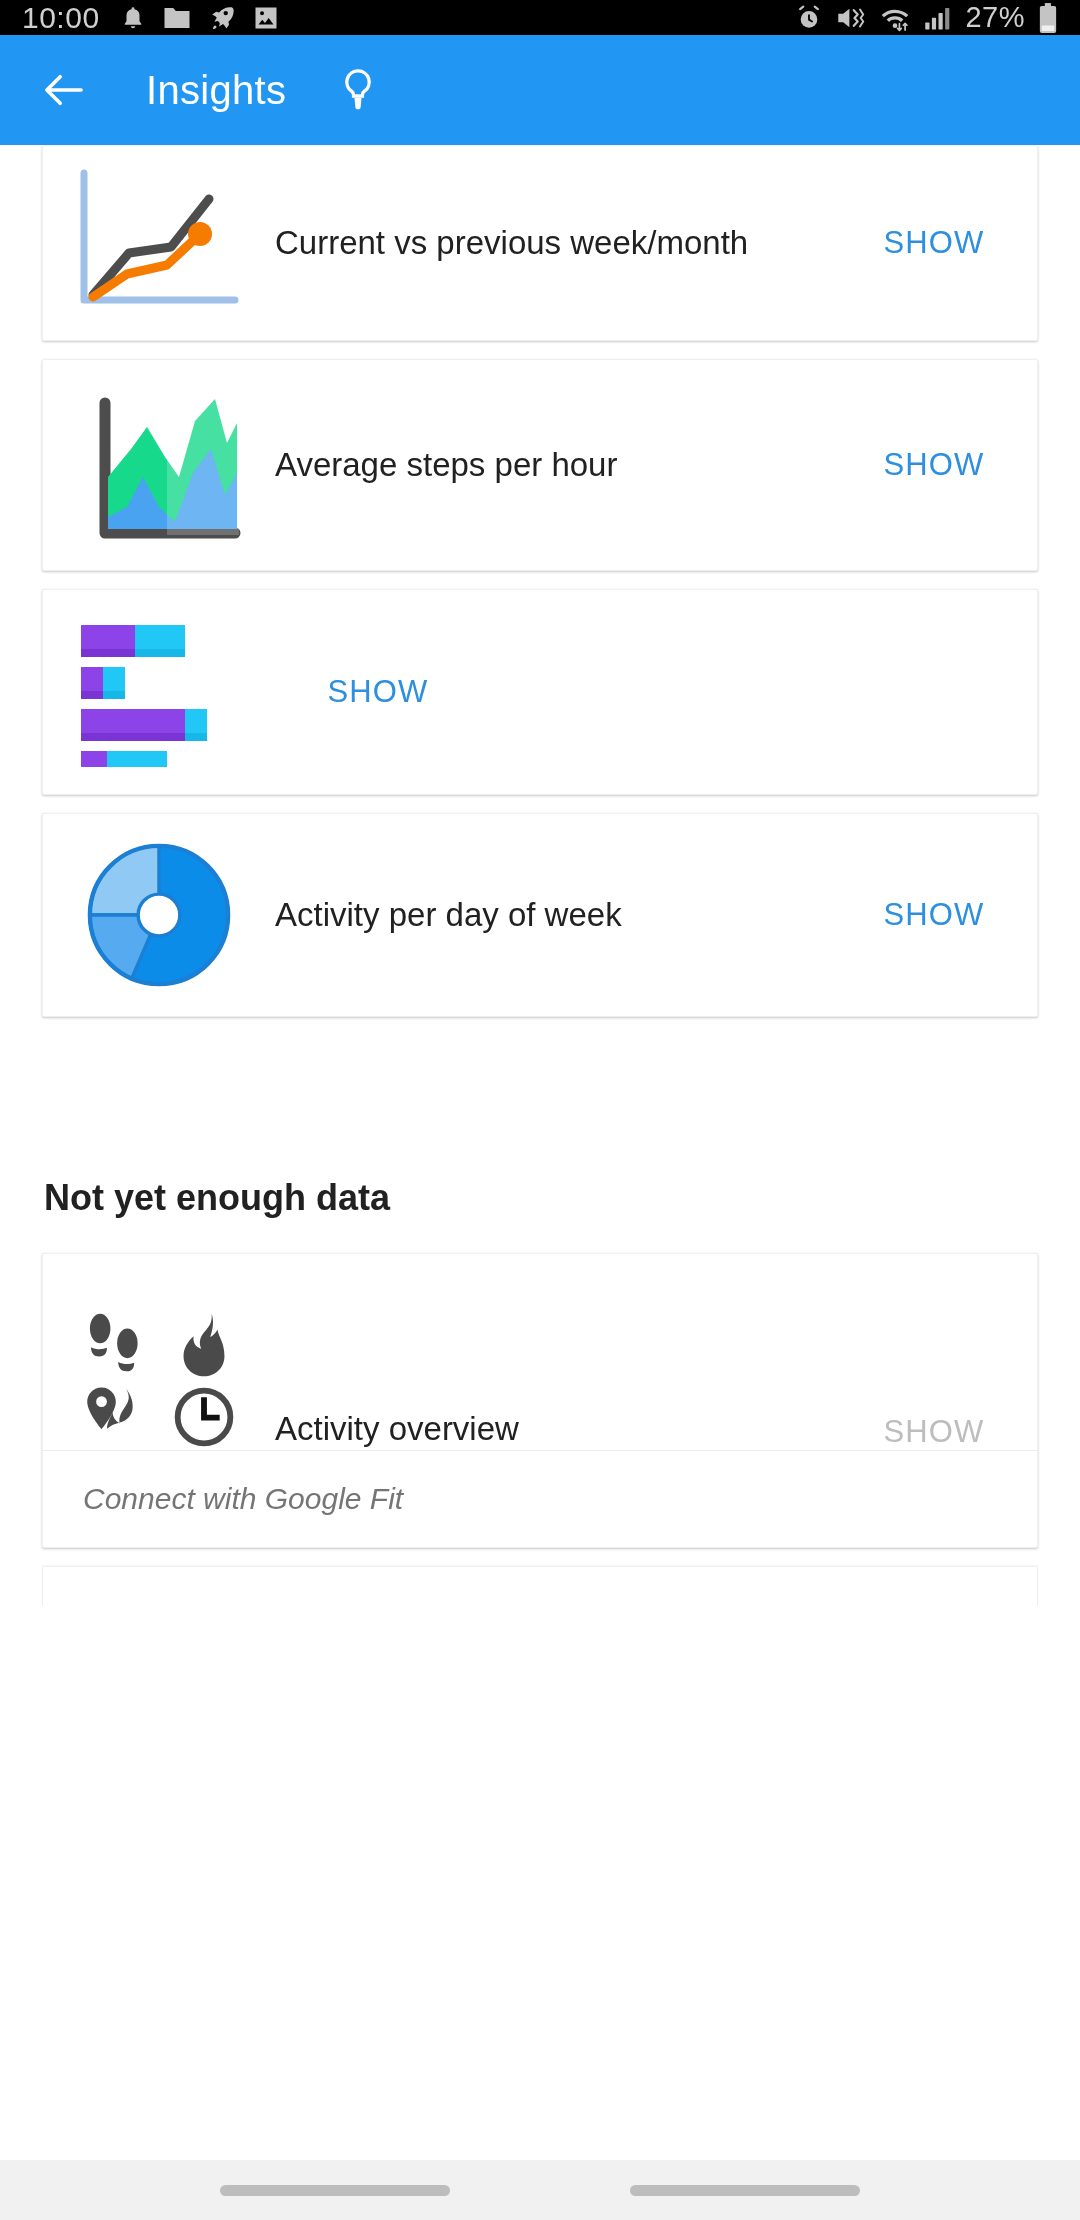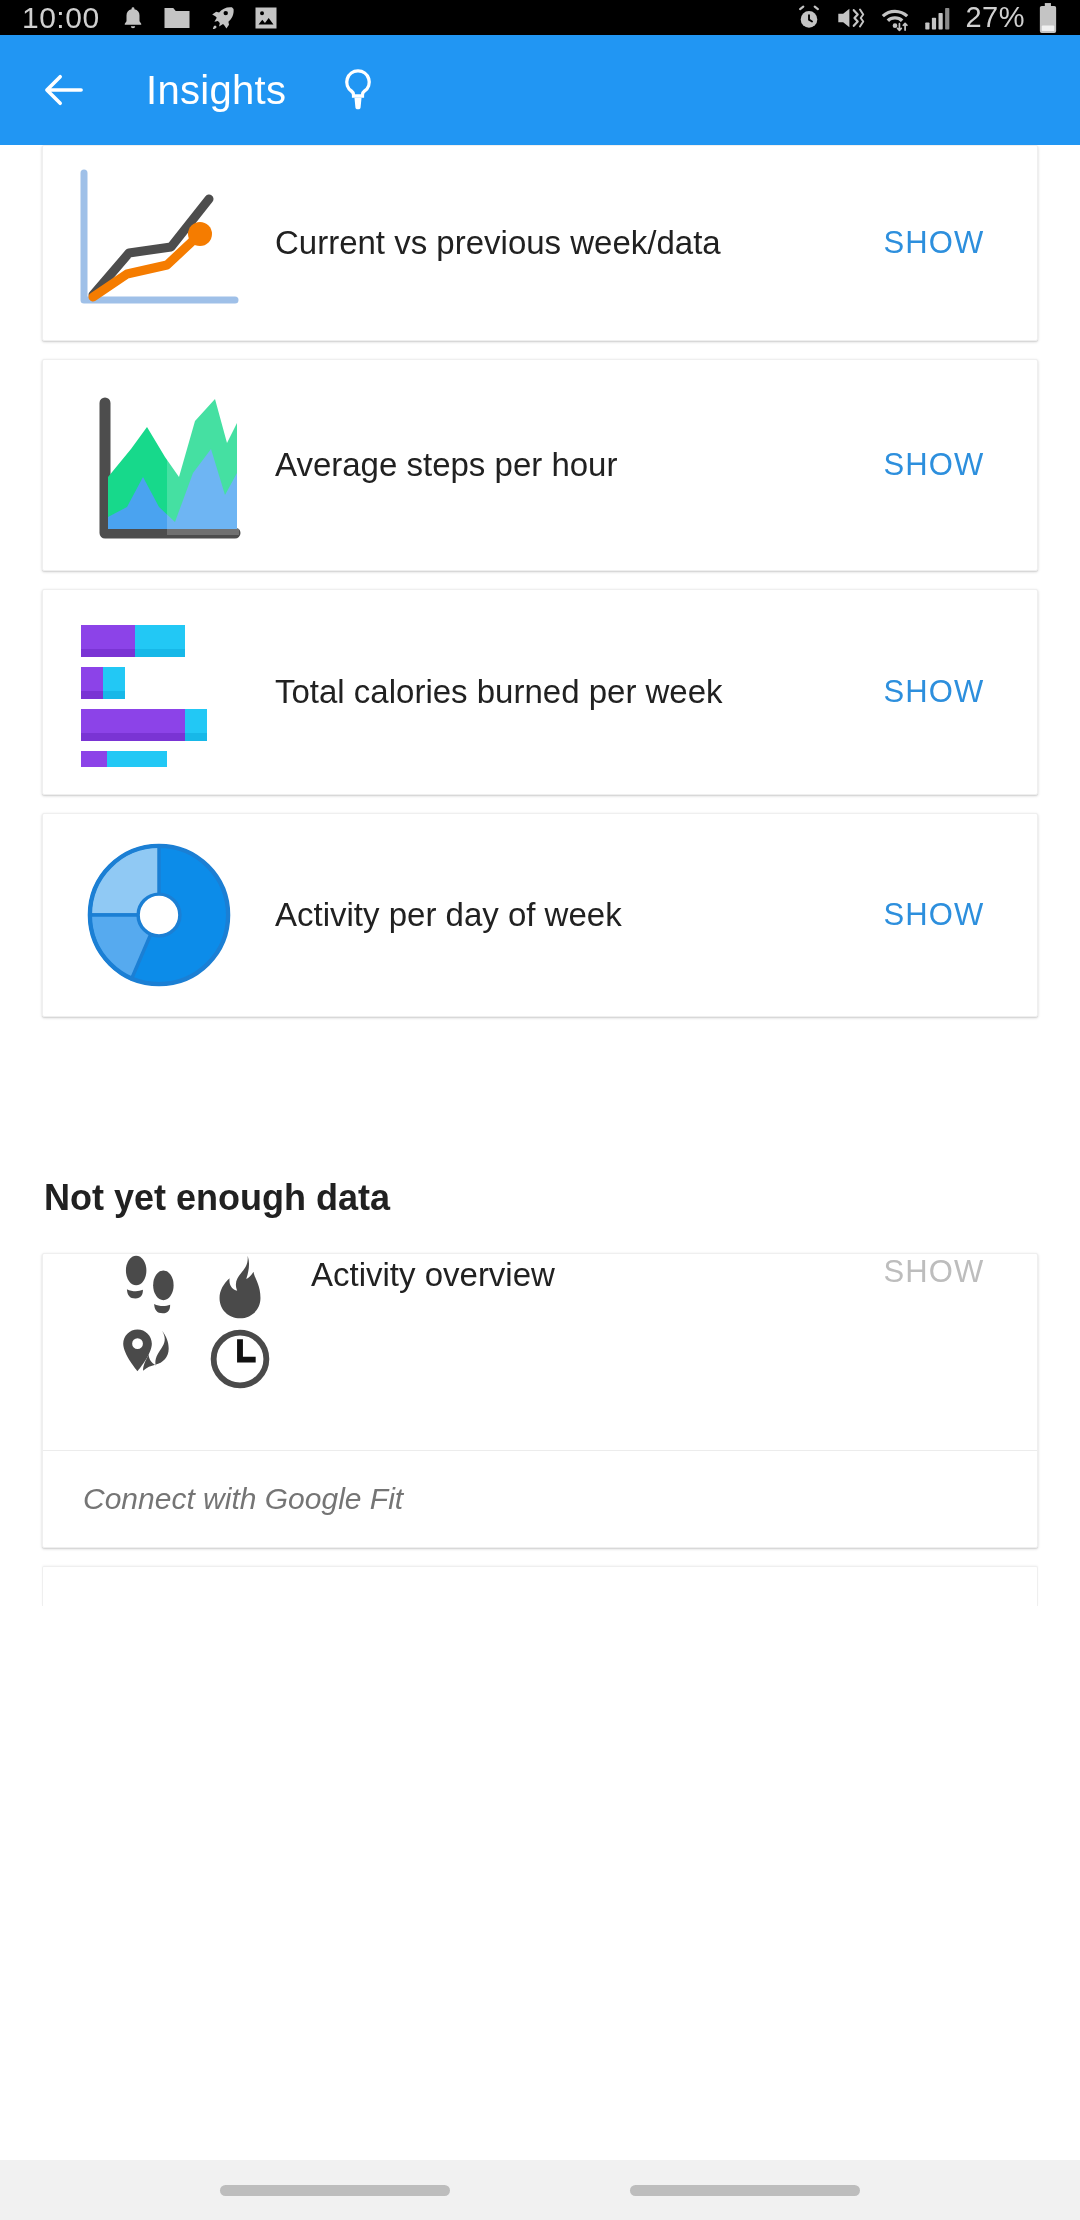--- a/index.html
+++ b/index.html
@@ -78,21 +78,21 @@
   }
   #gap-spacer{ height:86px; }
 
   .card-stack{
     margin:0 42px 18px 42px;
     background:#fff;
     border:1px solid #efefef;
     box-shadow:0 1px 3px rgba(0,0,0,.17), 0 1px 1px rgba(0,0,0,.06);
     border-radius:2px;
   }
-  .stack-top{ display:flex; align-items:flex-start; height:196px;margin-left:36px; }
+  .stack-top{ display:flex; align-items:flex-end; height:196px; }
   .stack-divider{ height:1px; background:#ececec; margin:0; }
   .stack-bottom{
     height:96px; display:flex; align-items:center;
     padding-left:40px; font-style:italic; font-size:30px; color:#757575;
   }
   .partial-card{
     margin:0 42px 0 42px; height:40px;
     background:#fff; border:1px solid #efefef; border-bottom:none;
     border-radius:2px 2px 0 0;
     box-shadow:0 -1px 2px rgba(0,0,0,.04);
@@ -206,21 +206,21 @@
   <div class="card c1">
     <div class="card-inner">
       <div class="card-icon">
         <svg width="168" height="148" viewBox="0 0 168 148">
           <path d="M9 4 V131 H160" fill="none" stroke="#9fc0e8" stroke-width="7" stroke-linecap="round" stroke-linejoin="round"></path>
           <path d="M18 126 L54 84 L96 78 L134 30" fill="none" stroke="#4d4d4d" stroke-width="9" stroke-linecap="round" stroke-linejoin="round"></path>
           <path d="M18 128 L52 105 L92 96 L124 66" fill="none" stroke="#f57c00" stroke-width="9" stroke-linecap="round" stroke-linejoin="round"></path>
           <circle cx="125" cy="65" r="12" fill="#f57c00"></circle>
         </svg>
       </div>
-      <div class="card-label">Current vs previous week/data</div>
+      <div class="card-label">Current vs previous week/month</div>
       <div class="card-action">SHOW</div>
     </div>
   </div>
 
   <div class="card c2">
     <div class="card-inner">
       <div class="card-icon">
         <svg width="168" height="160" viewBox="0 0 168 160">
           <path d="M30 18 V148 H160" fill="none" stroke="#4d4d4d" stroke-width="11" stroke-linecap="round" stroke-linejoin="round"></path>
           <path d="M33 92 L56 64 L72 42 L90 72 L104 92 L120 36 L140 14 L152 58 L162 38 L162 144 L33 144 Z" fill="#17d98b"></path>
@@ -251,21 +251,20 @@
             <rect x="8" y="92" width="104" height="32" fill="#8c43e8"></rect>
             <rect x="112" y="92" width="22" height="32" fill="#22c8f5"></rect>
             <rect x="8" y="116" width="104" height="8" fill="#7a34d4"></rect>
             <rect x="112" y="116" width="22" height="8" fill="#17b8e8"></rect>
 
             <rect x="8" y="134" width="26" height="16" fill="#8c43e8"></rect>
             <rect x="34" y="134" width="60" height="16" fill="#22c8f5"></rect>
           </g>
         </svg>
       </div>
-      <div class="card-label">Total calories burned per week</div>
       <div class="card-action">SHOW</div>
     </div>
   </div>
 
   <div class="card c4">
     <div class="card-inner">
       <div class="card-icon">
         <svg width="144" height="144" viewBox="0 0 100 100">
           <circle cx="50" cy="50" r="48" fill="#0c8ce9"></circle>
           <path d="M50 50 L50 2 A48 48 0 0 0 2 50 Z" fill="#90c9f4" stroke="#1b7fd4" stroke-width="2.4"></path>

